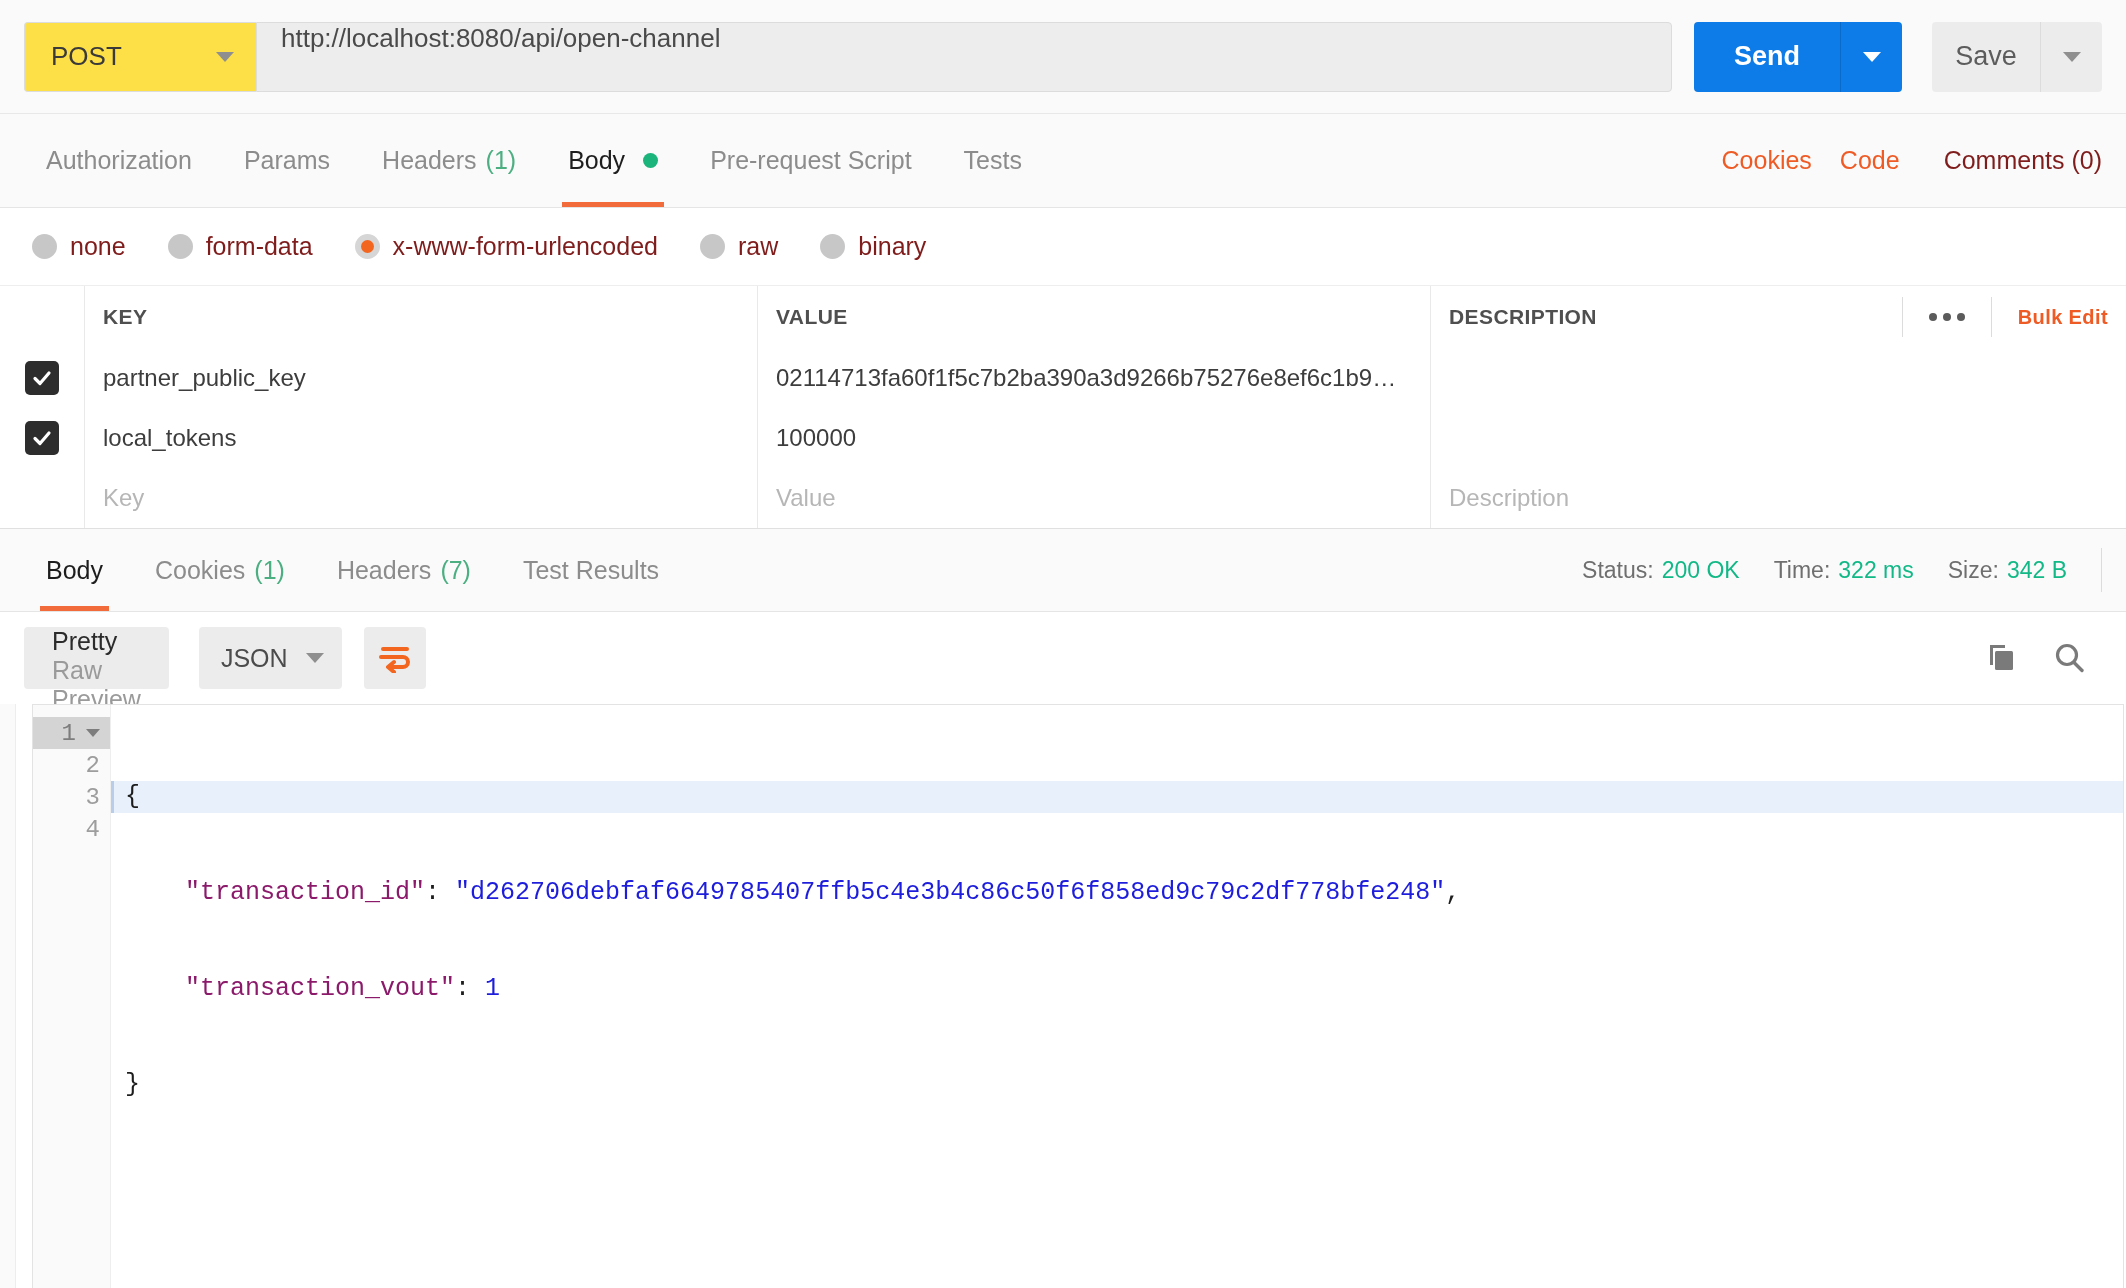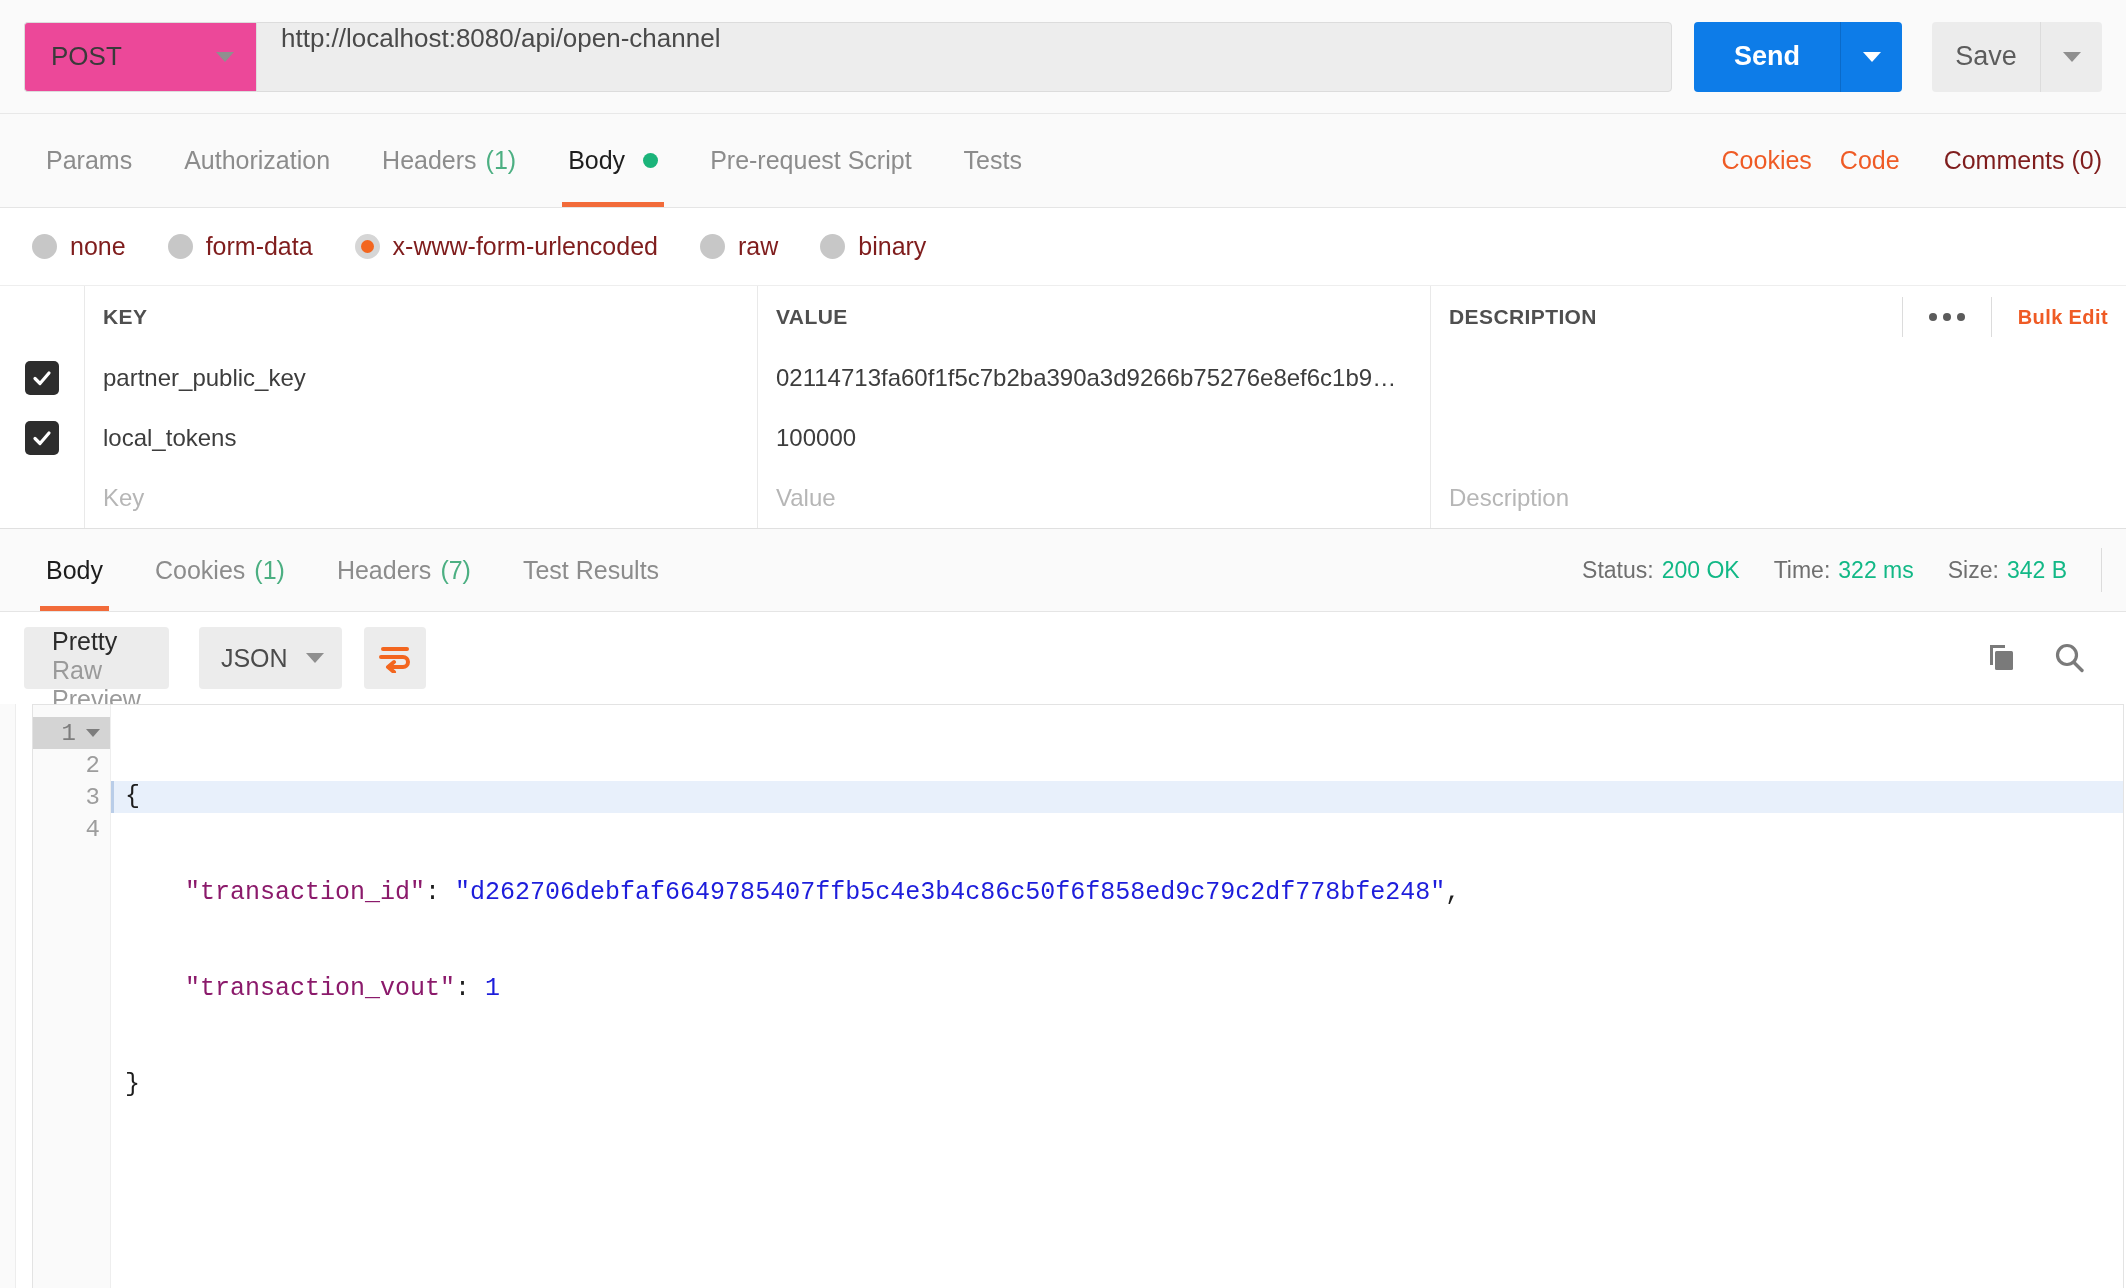--- a/index.html
+++ b/index.html
@@ -16,21 +16,21 @@
   .urlbar {
     height: 114px; flex: 0 0 114px;
     display: flex; align-items: center;
     padding: 0 24px;
     background: #fafafa;
     border-bottom: 1px solid #e8e8e8;
   }
   .method-select {
     display: flex; align-items: center; justify-content: space-between;
     width: 232px; height: 70px;
-    background: #ec4899;
+    background: #fde047;
     border: 1px solid #dcdcdc; border-right: none;
     border-radius: 4px 0 0 4px;
     padding: 0 22px 0 26px;
     font-size: 26px; color: #3a3a3a;
     cursor: pointer;
   }
   .caret {
     width: 0; height: 0;
     border-left: 9px solid transparent;
     border-right: 9px solid transparent;
@@ -283,24 +283,24 @@
       <div class="save-btn">Save</div>
       <div class="save-caret">
         <span class="caret"></span>
       </div>
     </div>
   </div>
 
   <div class="req-tabs">
     <div class="tabs-left">
       <div class="rtab">
+        <span>Authorization</span>
+      </div>
+      <div class="rtab">
         <span>Params</span>
-      </div>
-      <div class="rtab">
-        <span>Authorization</span>
       </div>
       <div class="rtab">
         <span>Headers</span>
         <span class="count">(1)</span>
       </div>
       <div class="rtab active">
         <span>Body</span>
         <span class="green-dot"></span>
       </div>
       <div class="rtab">

